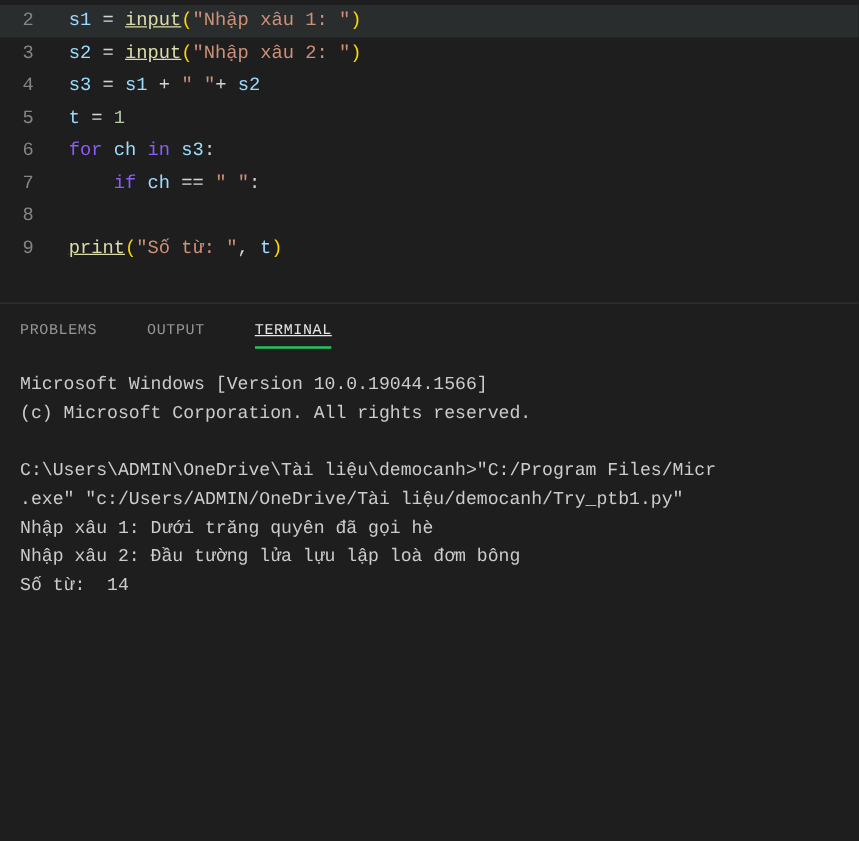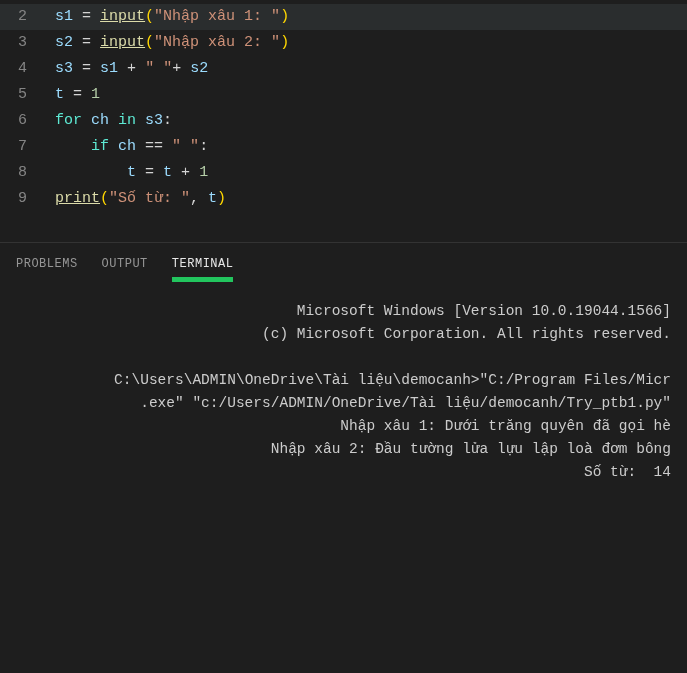--- a/index.html
+++ b/index.html
@@ -29,49 +29,49 @@
     flex-shrink: 0;
   }
   .code-content {
     white-space: pre;
   }
   .highlighted-line { background: #2a2d2e; }
   .tok-var { color: #9cdcfe; }
   .tok-op { color: #d4d4d4; }
   .tok-func { color: #dcdcaa; text-decoration: underline; }
   .tok-str { color: #ce9178; }
-  .tok-kw { color: #5eead4; }
+  .tok-kw { color: #8b5cf6; }
   .tok-num { color: #b5cea8; }
   .tok-paren { color: #ffd700; }
   .panel-tabs {
     display: flex;
-    gap: 24px;
+    gap: 40px;
     padding: 8px 16px 0 16px;
     border-top: 1px solid #333;
     font-size: 12px;
     letter-spacing: 0.5px;
   }
   .panel-tab {
     color: #969696;
     padding: 6px 0;
     text-transform: uppercase;
     cursor: pointer;
   }
   .panel-tab.active {
     color: #e7e7e7;
-    border-bottom: 5px solid #22c55e;
+    border-bottom: 2px solid #22c55e;
+    text-decoration: underline;
   }
   .terminal-content {
     padding: 18px 16px;
     color: #cccccc;
     font-size: 14.5px;
     line-height: 23px;
     white-space: pre-wrap;
     word-break: break-all;
-    text-align: right;
   }
   .terminal-block { margin-bottom: 23px; }
   .terminal-block:last-child { margin-bottom: 0; }
 </style>
 </head>
 <body>
 
 <div class="editor-area" id="editor-area">
     <div class="code-line highlighted-line">
       <span class="line-number">2</span>
@@ -92,21 +92,20 @@
     <div class="code-line">
       <span class="line-number">6</span>
       <span class="code-content"><span class="tok-kw">for</span><span class="tok-op"> </span><span class="tok-var">ch</span><span class="tok-op"> </span><span class="tok-kw">in</span><span class="tok-op"> </span><span class="tok-var">s3</span><span class="tok-op">:</span></span>
     </div>
     <div class="code-line">
       <span class="line-number">7</span>
       <span class="code-content"><span class="tok-op">    </span><span class="tok-kw">if</span><span class="tok-op"> </span><span class="tok-var">ch</span><span class="tok-op"> </span><span class="tok-op">==</span><span class="tok-op"> </span><span class="tok-str">" "</span><span class="tok-op">:</span></span>
     </div>
     <div class="code-line">
       <span class="line-number">8</span>
-      <span class="code-content"><span class="tok-op">        </span><span class="tok-var">t</span><span class="tok-op"> </span><span class="tok-op">=</span><span class="tok-op"> </span><span class="tok-var">t</span><span class="tok-op"> </span><span class="tok-op">+</span><span class="tok-op"> </span><span class="tok-num">1</span></span>
     </div>
     <div class="code-line">
       <span class="line-number">9</span>
       <span class="code-content"><span class="tok-func">print</span><span class="tok-paren">(</span><span class="tok-str">"Số từ: "</span><span class="tok-op">,</span><span class="tok-op"> </span><span class="tok-var">t</span><span class="tok-paren">)</span></span>
     </div>
   </div>
 
 <div class="panel-tabs" id="panel-tabs">
     <div class="panel-tab">PROBLEMS</div>
     <div class="panel-tab">OUTPUT</div>

